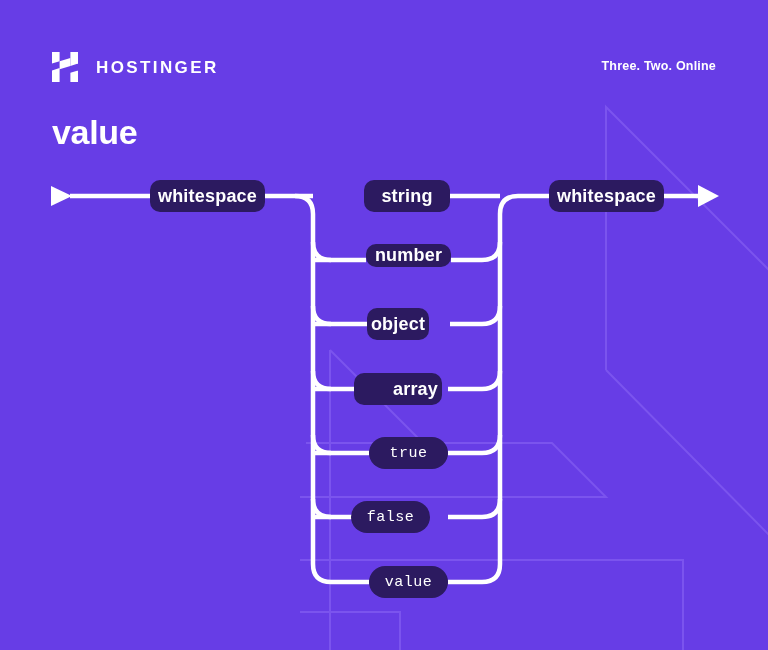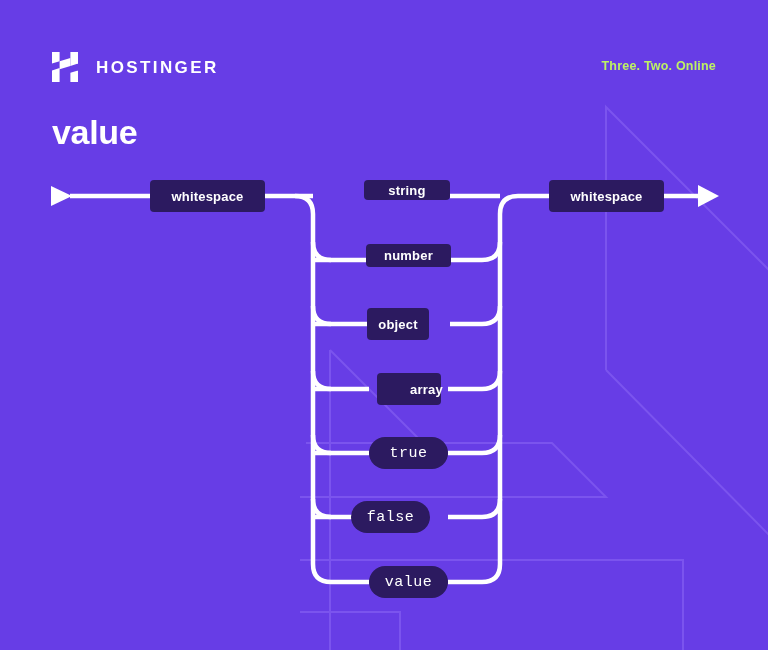--- a/index.html
+++ b/index.html
@@ -19,21 +19,21 @@
   #header{position:absolute;left:0;top:0;width:768px;height:110px;z-index:3;}
 
   #logo{position:absolute;left:52px;top:52px;display:flex;align-items:center;gap:18px;}
   #logo-mark{width:26px;height:30px;display:block;}
   #logo-text{
     color:#ffffff;font-size:17px;font-weight:bold;
     letter-spacing:2.4px;line-height:1;white-space:nowrap;
   }
   #tagline{
     position:absolute;right:52px;top:59px;
-    color:#bef264;font-size:12.5px;font-weight:bold;
+    color:#ffffff;font-size:12.5px;font-weight:bold;
     letter-spacing:.2px;white-space:nowrap;
   }
 
   
   #page-title{
     position:absolute;left:52px;top:114px;z-index:3;
     color:#ffffff;font-size:34px;font-weight:bold;letter-spacing:-.3px;
     line-height:1.1;
   }
 
@@ -41,21 +41,21 @@
   #diagram{position:absolute;left:0;top:0;width:768px;height:650px;z-index:1;}
 
   .node{
     position:absolute;z-index:2;
     background:#2C1A60;
     color:#ffffff;
     display:flex;align-items:center;justify-content:center;
     box-sizing:border-box;
     white-space:nowrap;
   }
-  .node.rect{border-radius:4px;font-weight:bold;font-size:13px;letter-spacing:.2px;}
+  .node.rect{border-radius:10px;font-weight:bold;font-size:18px;letter-spacing:.2px;}
   .node.pill{border-radius:999px;font-family:"Liberation Mono",monospace;font-size:15px;letter-spacing:.5px;}
 </style>
 </head>
 <body>
 
 <div id="stage">
 
   <svg id="bg-deco" viewBox="0 0 768 650">
     <g fill="none" stroke="#7B54EE" stroke-width="2">
       <path d="M606 370 L606 107 L779 280 L779 545 L606 370"></path>
@@ -124,33 +124,33 @@
 
     <polygon points="51,186 72,196 51,206" fill="#FFFFFF"></polygon>
 
     <polygon points="698,185 719,196 698,207" fill="#FFFFFF"></polygon>
   </svg>
 
   <div class="node rect" style="left:150px;top:180px;width:115px;height:32px;">
     <span>whitespace</span>
   </div>
 
-  <div class="node rect" style="left:364px;top:180px;width:86px;height:20px;">
+  <div class="node rect" style="left:364px;top:180px;width:86px;height:32px;">
     <span>string</span>
   </div>
 
   <div class="node rect" style="left:366px;top:244px;width:85px;height:23px;">
     <span>number</span>
   </div>
 
   <div class="node rect" style="left:367px;top:308px;width:62px;height:32px;">
     <span>object</span>
   </div>
 
-  <div class="node rect" style="left:377px;top:373px;width:64px;height:32px;padding-left:35px;">
+  <div class="node rect" style="left:354px;top:373px;width:88px;height:32px;padding-left:35px;">
     <span>array</span>
   </div>
 
   <div class="node pill" style="left:369px;top:437px;width:79px;height:32px;">
     <span>true</span>
   </div>
 
   <div class="node pill" style="left:351px;top:501px;width:79px;height:32px;">
     <span>false</span>
   </div>

